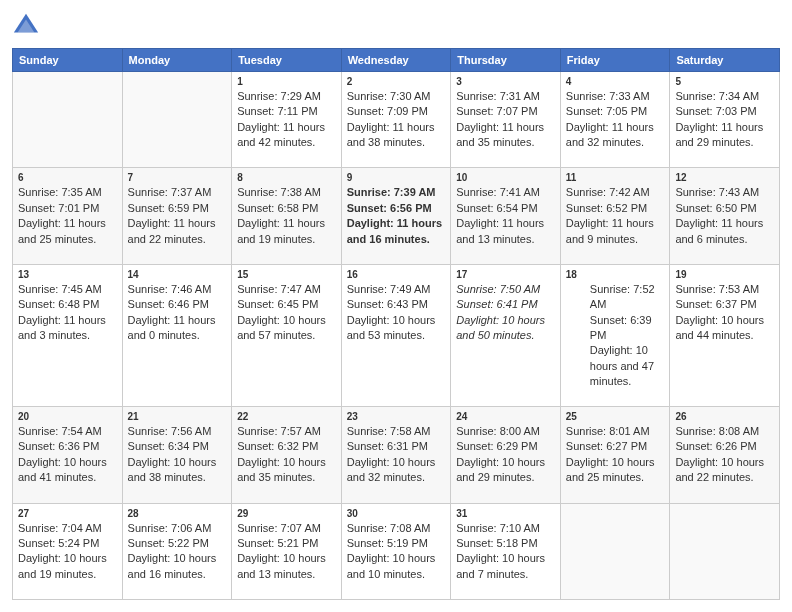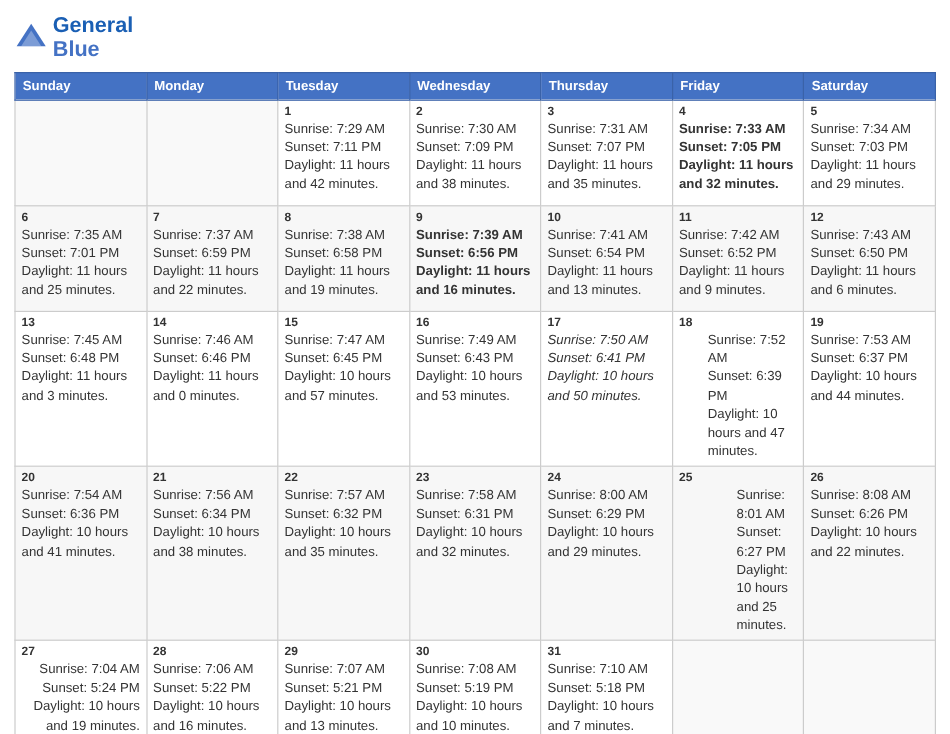--- a/index.html
+++ b/index.html
@@ -99,24 +99,20 @@
 </head>
 <body>
 
 <div class="page">
   <div class="header">
     <div class="logo">
       <svg class="logo-icon" viewBox="0 0 30 30">
         <polygon points="15,2 28,22 2,22" fill="#4472c4"></polygon>
         <polygon points="15,8 24,22 6,22" fill="#fff" opacity="0.3"></polygon>
       </svg>
-      <div class="logo-text">
-        <div><span>General</span></div>
-        <div style="color:#4472c4">Blue</div>
-      </div>
     </div>
   </div>
 
   <table class="calendar-table">
     <thead>
       <tr>
       <th>Sunday</th>
           <th>Monday</th>
           <th>Tuesday</th>
           <th>Wednesday</th>
@@ -142,21 +138,21 @@
 Daylight: 11 hours and 38 minutes.</div>
           </td>
           <td>
             <span class="day-number">3</span>
             <div class="day-info" style="white-space: pre-line;">Sunrise: 7:31 AM
 Sunset: 7:07 PM
 Daylight: 11 hours and 35 minutes.</div>
           </td>
           <td>
             <span class="day-number">4</span>
-            <div class="day-info" style="white-space: pre-line; font-weight: bold;">Sunrise: 7:33 AM
+            <div class="day-info" style="white-space: pre-line;">Sunrise: 7:33 AM
 Sunset: 7:05 PM
 Daylight: 11 hours and 32 minutes.</div>
           </td>
           <td>
             <span class="day-number">5</span>
             <div class="day-info" style="white-space: pre-line;">Sunrise: 7:34 AM
 Sunset: 7:03 PM
 Daylight: 11 hours and 29 minutes.</div>
           </td>
         </tr>
@@ -274,35 +270,35 @@
 Daylight: 10 hours and 32 minutes.</div>
           </td>
           <td>
             <span class="day-number">24</span>
             <div class="day-info" style="white-space: pre-line;">Sunrise: 8:00 AM
 Sunset: 6:29 PM
 Daylight: 10 hours and 29 minutes.</div>
           </td>
           <td>
             <span class="day-number">25</span>
-            <div class="day-info" style="white-space: pre-line; margin-left: 48px;">Sunrise: 8:01 AM
+            <div class="day-info" style="white-space: pre-line;">Sunrise: 8:01 AM
 Sunset: 6:27 PM
 Daylight: 10 hours and 25 minutes.</div>
           </td>
           <td>
             <span class="day-number">26</span>
             <div class="day-info" style="white-space: pre-line;">Sunrise: 8:08 AM
 Sunset: 6:26 PM
 Daylight: 10 hours and 22 minutes.</div>
           </td>
         </tr>
         <tr>
           <td>
             <span class="day-number">27</span>
-            <div class="day-info" style="white-space: pre-line; text-align: right;">Sunrise: 7:04 AM
+            <div class="day-info" style="white-space: pre-line;">Sunrise: 7:04 AM
 Sunset: 5:24 PM
 Daylight: 10 hours and 19 minutes.</div>
           </td>
           <td>
             <span class="day-number">28</span>
             <div class="day-info" style="white-space: pre-line;">Sunrise: 7:06 AM
 Sunset: 5:22 PM
 Daylight: 10 hours and 16 minutes.</div>
           </td>
           <td>

